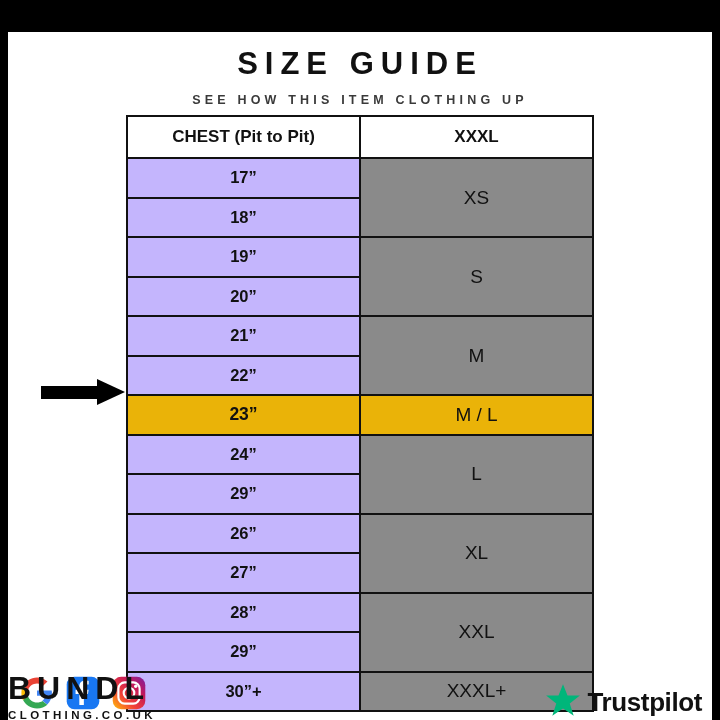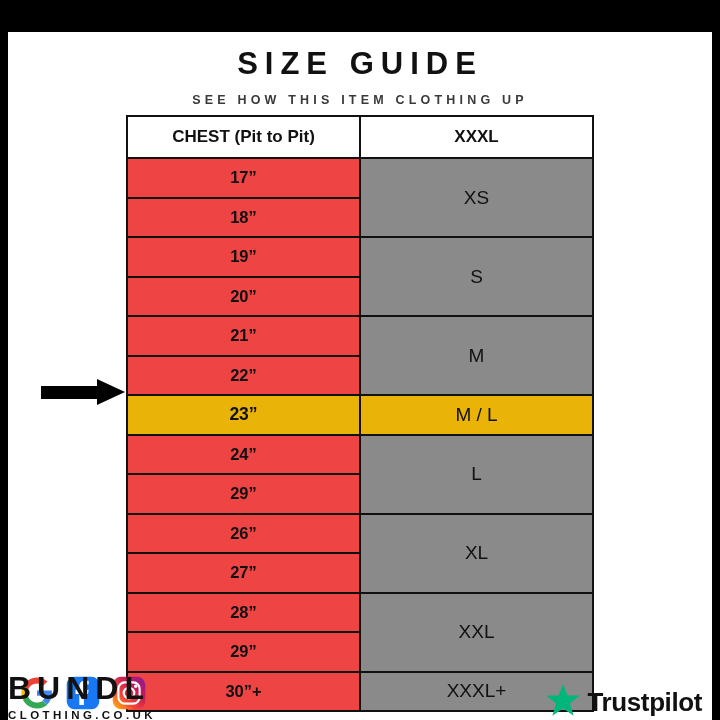--- a/index.html
+++ b/index.html
@@ -58,21 +58,21 @@
   }
   thead th {
     height: 38px;
     background: #ffffff;
     font-size: 17px;
     font-weight: bold;
   }
   td.chest {
     width: 194px;
     height: 35.5px;
-    background: #ef4444;
+    background: #c4b5fd;
     font-size: 16.5px;
     font-weight: bold;
   }
   td.size {
     background: #8a8a8a;
     font-size: 19px;
     font-weight: normal;
   }
   tr.highlight td.chest,
   tr.highlight td.size {

